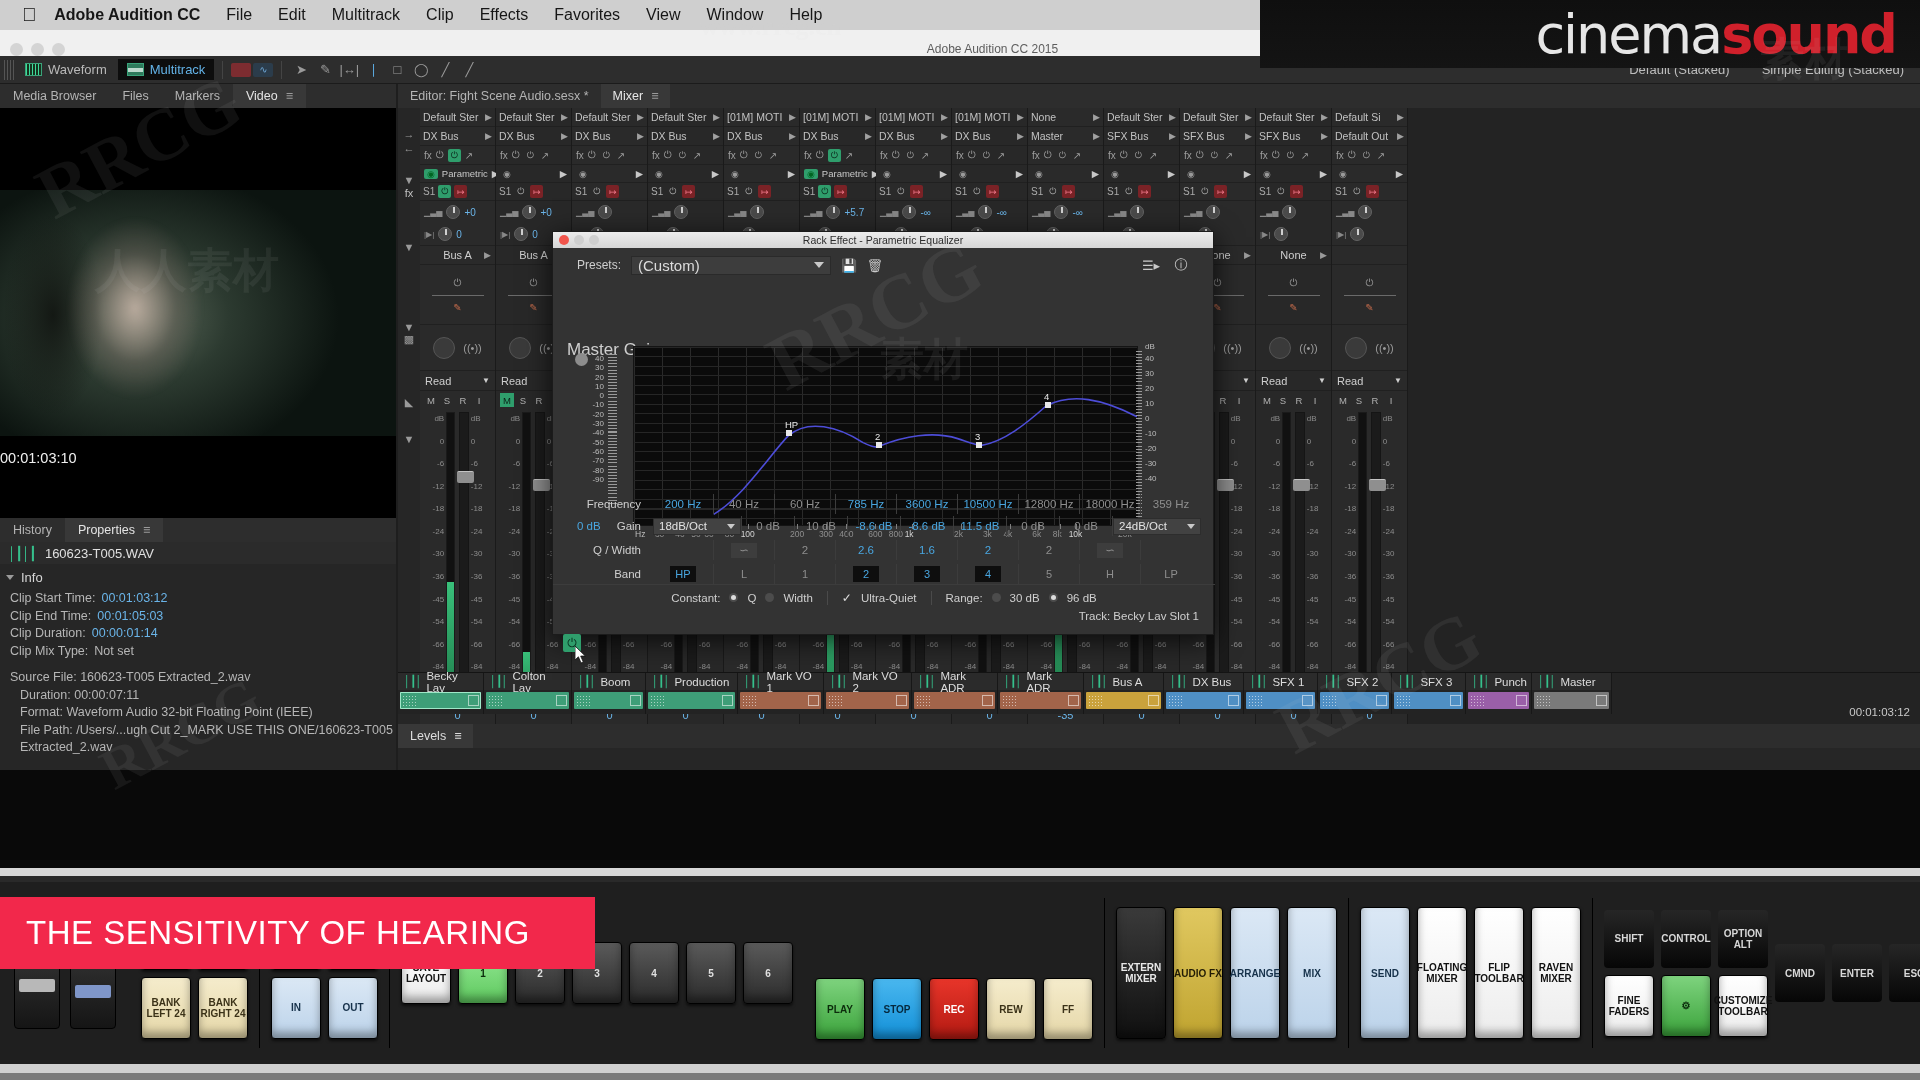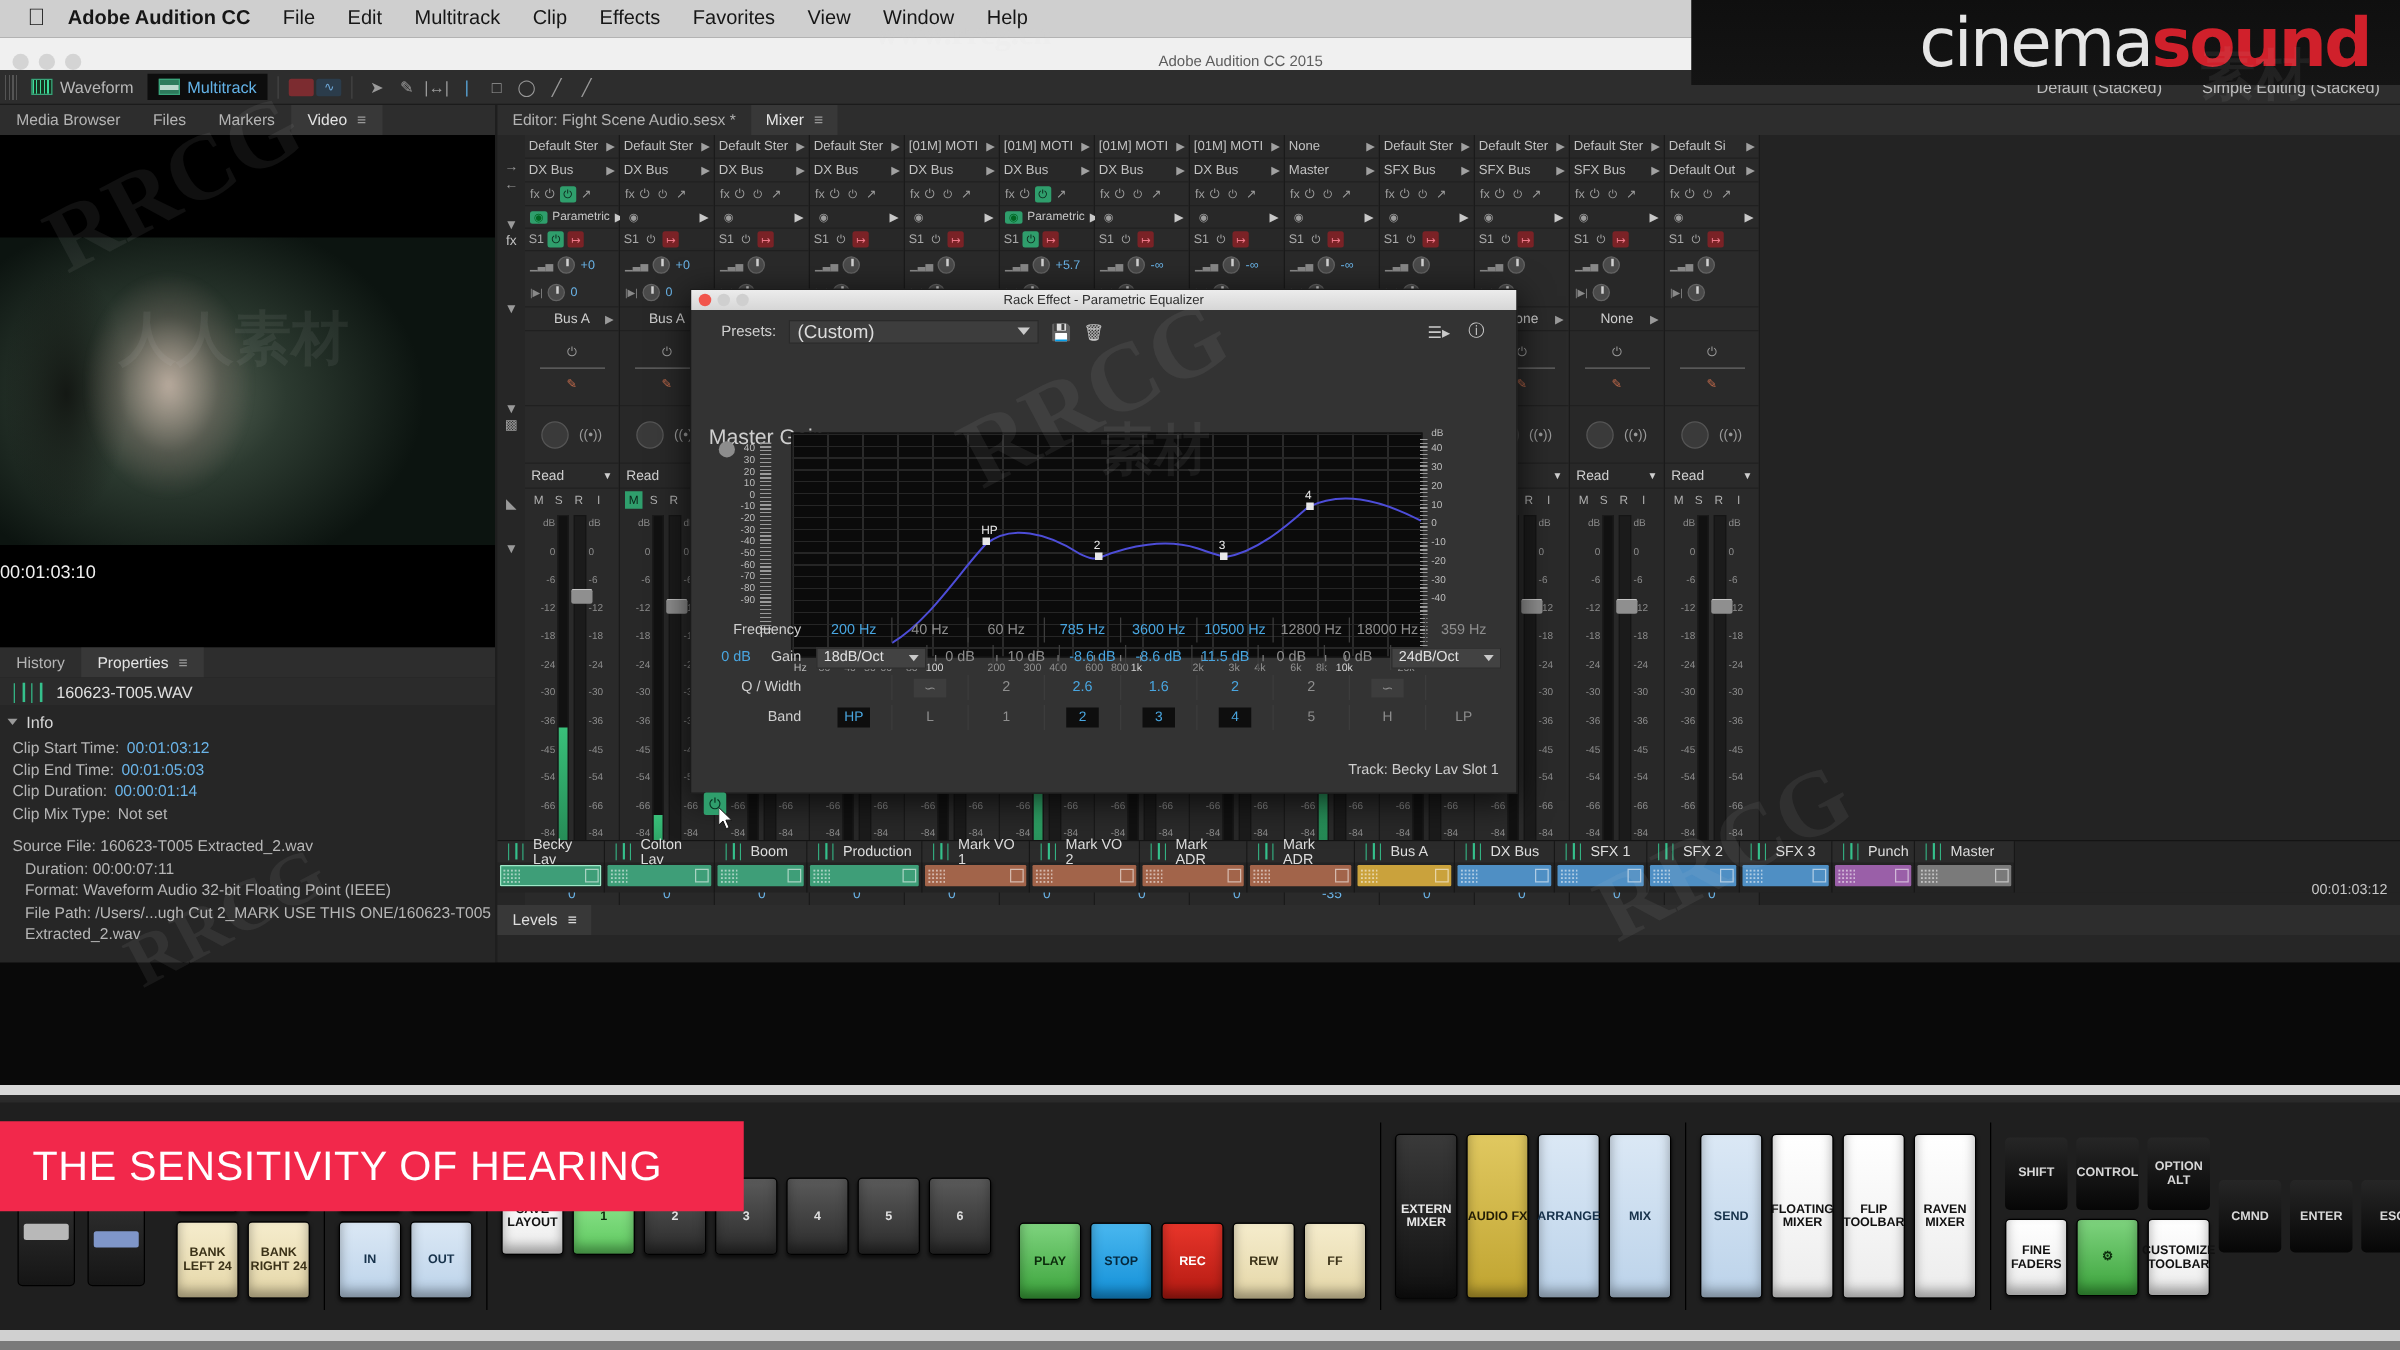--- a/index.html
+++ b/index.html
@@ -237,21 +237,21 @@
   .chk { color:#dcdcdc; font-size:12px; }
   .bsep { width:1px; height:14px; background:#4a4a4a; margin:0 5px; }
   .track-info { position:absolute; right:14px; top:378px; font-size:11.5px; color:#cfcfcf; }
 
   
   .cursor { position:absolute; left:575px; top:646px; width:12px; height:18px; z-index:60; }
   .pwr-green { position:absolute; left:563px; top:634px; width:18px;height:18px;background:#2f9e6c;
      border-radius:2px; display:flex;align-items:center;justify-content:center; color:#07301f; font-size:12px; z-index:55;}
 
   
-  .cslogo { position:absolute; right:0; top:0; width:567px; height:68px;
+  .cslogo { position:absolute; right:0; top:0; width:660px; height:68px;
     background: linear-gradient(to bottom,#0f0f0f,#141414);
     display:flex; align-items:center; justify-content:flex-end; padding-right:24px;
     font-size:54px; letter-spacing:-2px; font-family:"DejaVu Sans", sans-serif; }
   .cslogo .a { color:#e6e6e6; }
   .cslogo .b { color:#d0202b; font-weight:bold; }
 
   
   .banner { position:absolute; left:0; top:897px; width:595px; height:72px; background:#f2284b;
      display:flex; align-items:center; padding-left:26px; }
   .banner .t { color:#fff; font-size:33px; letter-spacing:.5px; }
@@ -2071,20 +2071,36 @@
               <div class="pcell  ">
                 <span class="bandbtn ">H</span>
               </div>
               <div class="pcell  ">
                 <span class="bandbtn ">LP</span>
               </div>
             </div>
         </div>
       </div>
 
+      <div class="bottom-row">
+        <span>Constant:</span>
+        <span class="radio on"></span>
+        <span>Q</span>
+        <span class="radio"></span>
+        <span>Width</span>
+        <span class="bsep"></span>
+        <span class="chk">✓</span>
+        <span>Ultra-Quiet</span>
+        <span class="bsep"></span>
+        <span>Range:</span>
+        <span class="radio"></span>
+        <span>30 dB</span>
+        <span class="radio on"></span>
+        <span>96 dB</span>
+      </div>
       <div class="track-info">Track: Becky Lav      Slot 1</div>
     </div>
   </div>
 
   <div class="cslogo">
     <span class="a">cinema</span>
       <span class="b">sound</span>
   </div>
 
   <div class="surface">

